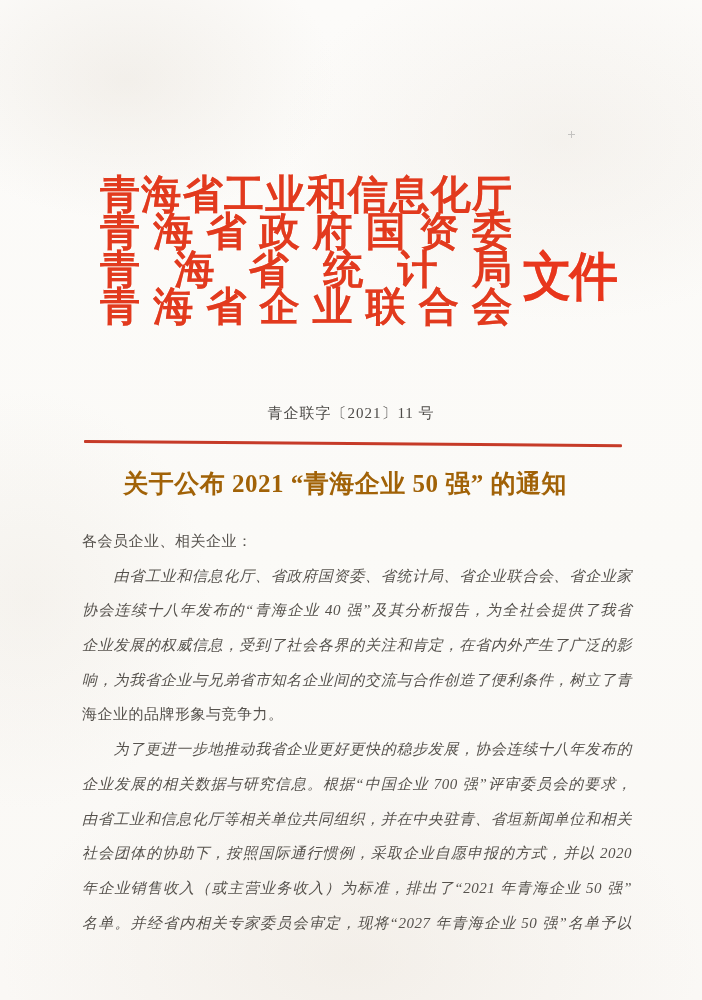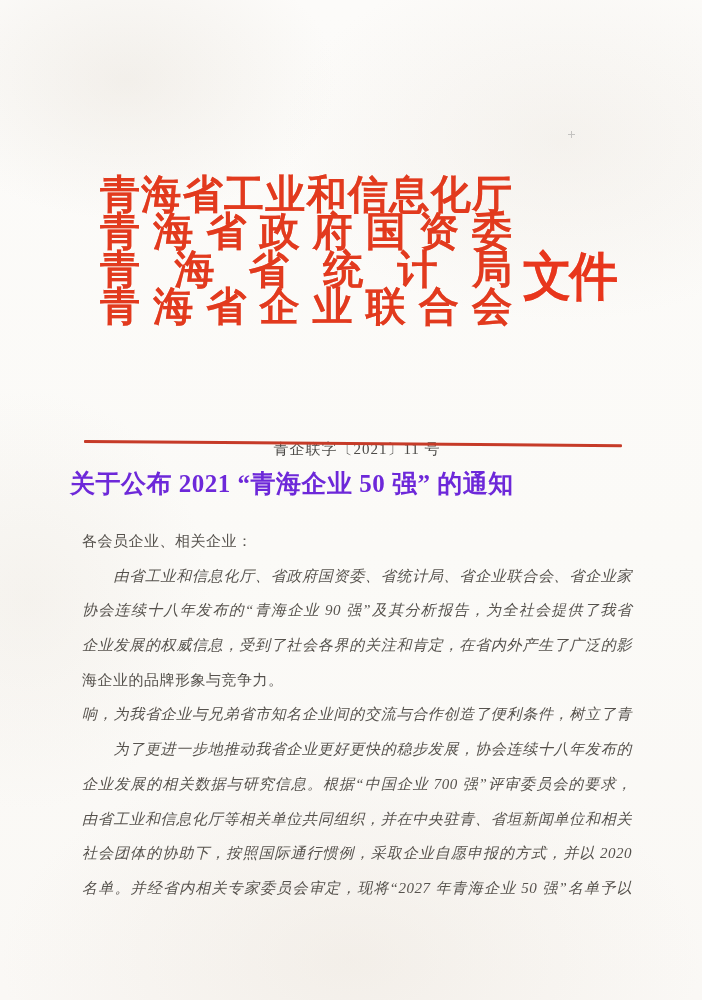--- a/index.html
+++ b/index.html
@@ -52,43 +52,43 @@
     font-weight:bold;
     letter-spacing:-2px;
     line-height:1;
     transform:scaleX(.93);
     transform-origin:left center;
     text-shadow:0 0 .5px rgba(232,54,28,.6);
   }
 
   
   .doc-number{
-    position:absolute;left:82px;top:404px;width:550px;
+    position:absolute;left:76px;top:404px;width:550px;
     text-align:center;
     font-size:15px;
     letter-spacing:1px;
     color:#4d4b48;
-    margin-top:36px;
   }
 
   
   .red-rule{
     position:absolute;left:84px;top:440px;width:538px;height:3px;
     background:#c63b28;
     transform:rotate(.45deg);
     transform-origin:left center;
     border-radius:1px;
   }
 
   
   .doc-title{
     position:absolute;left:70px;top:467px;width:550px;
+    text-align:center;
     font-size:25px;
     font-weight:bold;
-    color:#6d28d9;
+    color:#a16207;
     letter-spacing:.5px;
   }
 
   
   .doc-body{
     position:absolute;left:82px;top:524px;width:550px;
     color:#56524d;
     font-size:15px;
   }
   .body-line{
@@ -121,22 +121,23 @@
 
 <div class="doc-number">青企联字〔2021〕11 号</div>
 
 <div class="red-rule"></div>
 
 <div class="doc-title">关于公布 2021 “青海企业 50 强” 的通知</div>
 
 <div class="doc-body">
   <div class="body-line">各会员企业、相关企业：</div>
   <div class="body-line just">　　由省工业和信息化厅、省政府国资委、省统计局、省企业联合会、省企业家</div>
-  <div class="body-line just">协会连续十八年发布的“青海企业 90 强”及其分析报告，为全社会提供了我省</div>
+  <div class="body-line just">协会连续十八年发布的“青海企业 40 强”及其分析报告，为全社会提供了我省</div>
   <div class="body-line just">企业发展的权威信息，受到了社会各界的关注和肯定，在省内外产生了广泛的影</div>
+  <div class="body-line just">响，为我省企业与兄弟省市知名企业间的交流与合作创造了便利条件，树立了青</div>
   <div class="body-line">海企业的品牌形象与竞争力。</div>
-  <div class="body-line just">响，为我省企业与兄弟省市知名企业间的交流与合作创造了便利条件，树立了青</div>
   <div class="body-line just">　　为了更进一步地推动我省企业更好更快的稳步发展，协会连续十八年发布的</div>
   <div class="body-line just">企业发展的相关数据与研究信息。根据“中国企业 700 强”评审委员会的要求，</div>
   <div class="body-line just">由省工业和信息化厅等相关单位共同组织，并在中央驻青、省垣新闻单位和相关</div>
   <div class="body-line just">社会团体的协助下，按照国际通行惯例，采取企业自愿申报的方式，并以 2020</div>
+  <div class="body-line just">年企业销售收入（或主营业务收入）为标准，排出了“2021 年青海企业 50 强”</div>
   <div class="body-line just">名单。并经省内相关专家委员会审定，现将“2027 年青海企业 50 强”名单予以</div>
 </div>
 
 </body></html>

